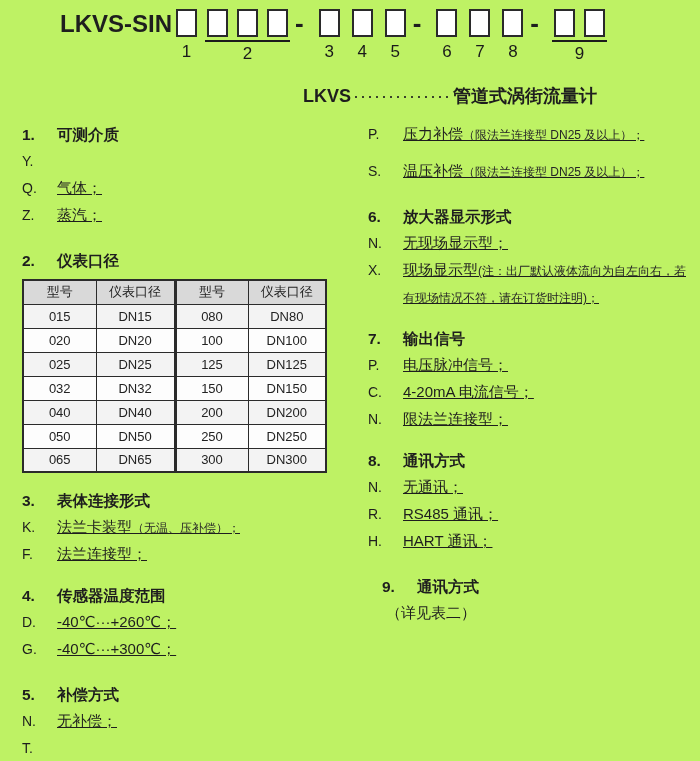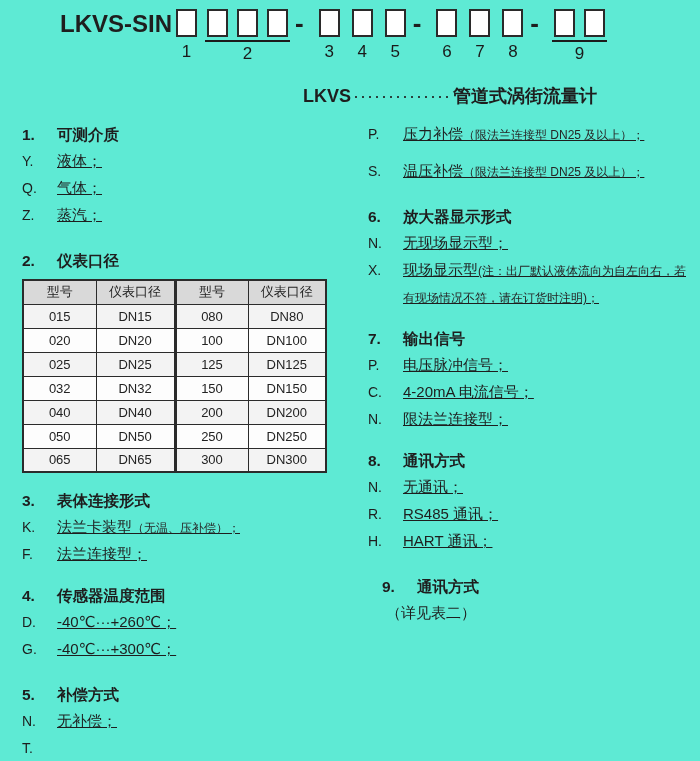--- a/index.html
+++ b/index.html
@@ -1,18 +1,18 @@
 <!DOCTYPE html>
 <html><head>
 <meta charset="utf-8">
 <style>
   * { margin:0; padding:0; box-sizing:border-box; }
   html,body { background:#ffffff; }
   .page {
-    width:700px; height:761px; background:#5eead4; overflow:hidden;
+    width:700px; height:761px; background:#bef264; overflow:hidden;
     font-family:"Liberation Sans","DejaVu Sans",sans-serif;
     color:#1e1e1e; position:relative;
   }
 
   
   .code-row { display:flex; align-items:flex-start; padding-top:9px; margin-left:60px; }
   .code-prefix { font-size:24px; font-weight:700; line-height:30px; letter-spacing:0px; white-space:nowrap; }
   .code-group { display:flex; flex-direction:column; align-items:center; margin-left:8px; }
   .code-group.first { margin-left:2px; }
   .code-group.tight { margin-left:6px; }
@@ -144,21 +144,20 @@
   <div class="body">
 
     <div class="col-left">
 
       <div class="sec">
         <span class="sec-num">1.</span>
         <span class="sec-title">可测介质</span>
       </div>
       <div class="item">
         <span class="item-key">Y.</span>
-        <span class="item-text">液体；</span>
       </div>
       <div class="item">
         <span class="item-key">Q.</span>
         <span class="item-text">气体；</span>
       </div>
       <div class="item">
         <span class="item-key">Z.</span>
         <span class="item-text">蒸汽；</span>
       </div>
 

